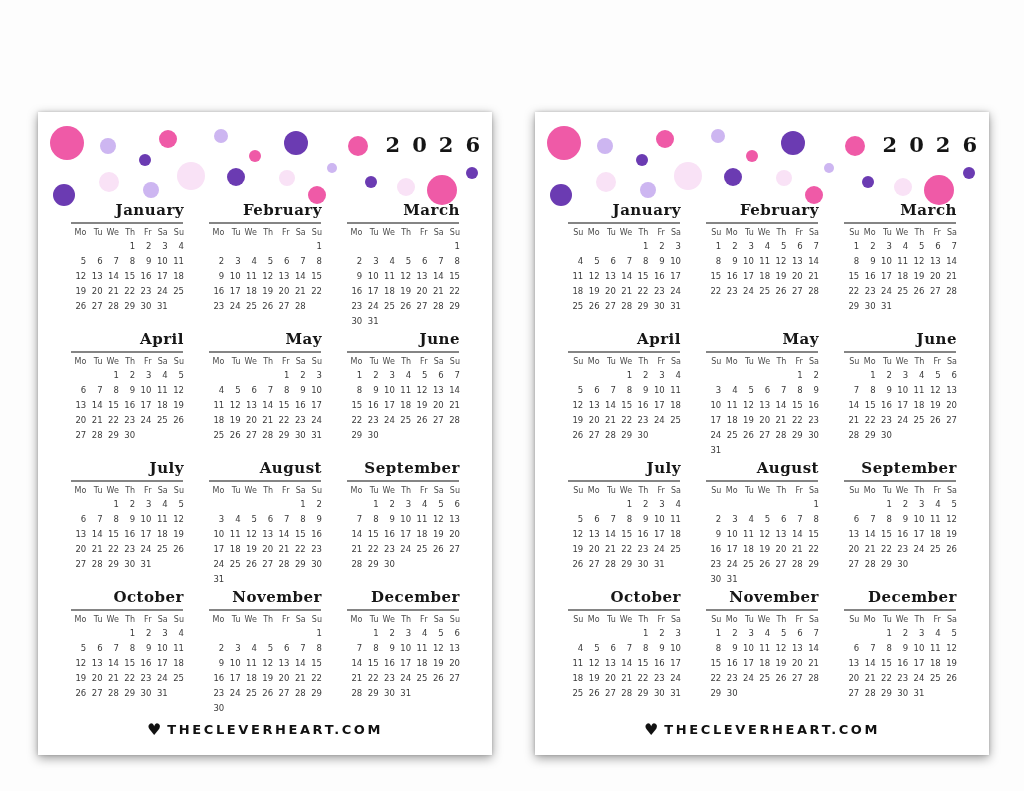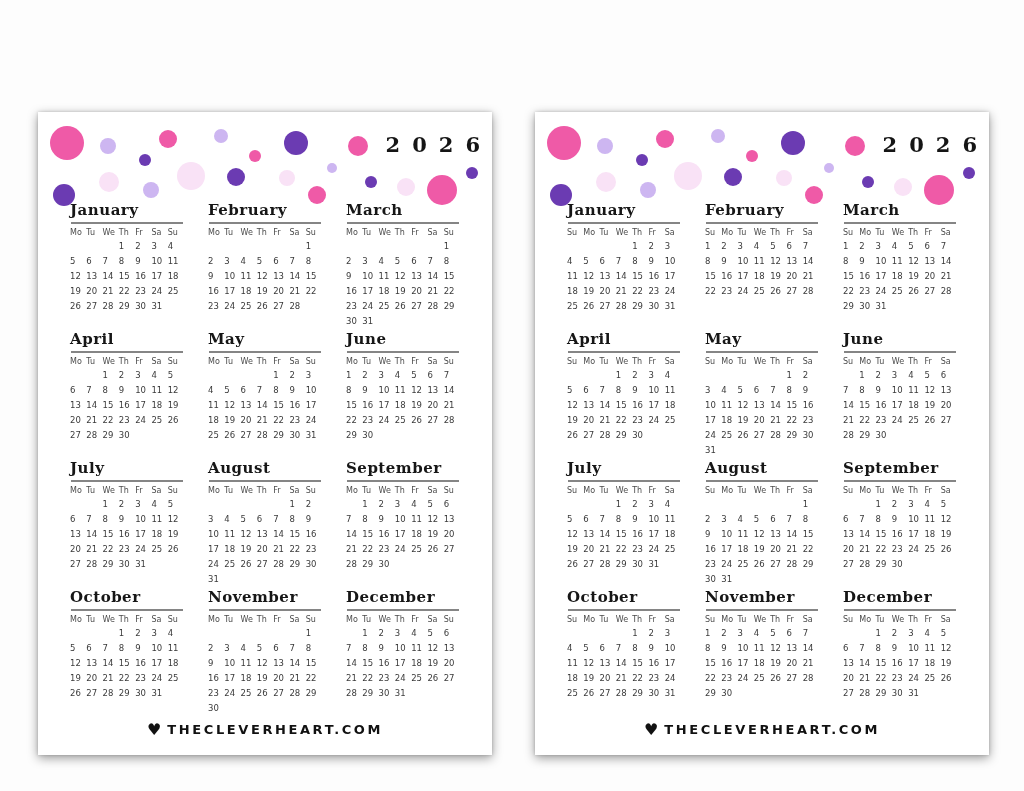--- a/index.html
+++ b/index.html
@@ -19,21 +19,21 @@
   .dot{position:absolute;border-radius:50%;}
   .year{
     position:absolute;top:20px;right:0px;
     font-family:"DejaVu Serif","Liberation Serif",serif;font-weight:700;
     font-size:21px;letter-spacing:12px;color:#151515;
   }
   .months{
     position:absolute;top:89px;left:20px;width:414px;
     display:grid;grid-template-columns:repeat(3,138px);grid-auto-rows:129px;
   }
-  .month{box-sizing:border-box;text-align:left;padding:0 12px;}
+  .month{box-sizing:border-box;text-align:right;padding:0 12px;}
   .month-title{
     font-family:"DejaVu Serif","Liberation Serif",serif;font-weight:700;
     font-size:15px;line-height:19px;color:#161616;letter-spacing:0.5px;
   }
   .rule{height:1.5px;background:#858585;margin:2px 1px 2px 1px;}
   .mgrid{display:grid;grid-template-columns:repeat(7,1fr);}
   .wd{font-size:8px;color:#4a4a4a;height:13px;line-height:13px;}
   .day{font-size:8.5px;color:#3a3a3a;height:15px;line-height:15px;}
   .footer{
     position:absolute;bottom:18px;left:0;width:454px;

